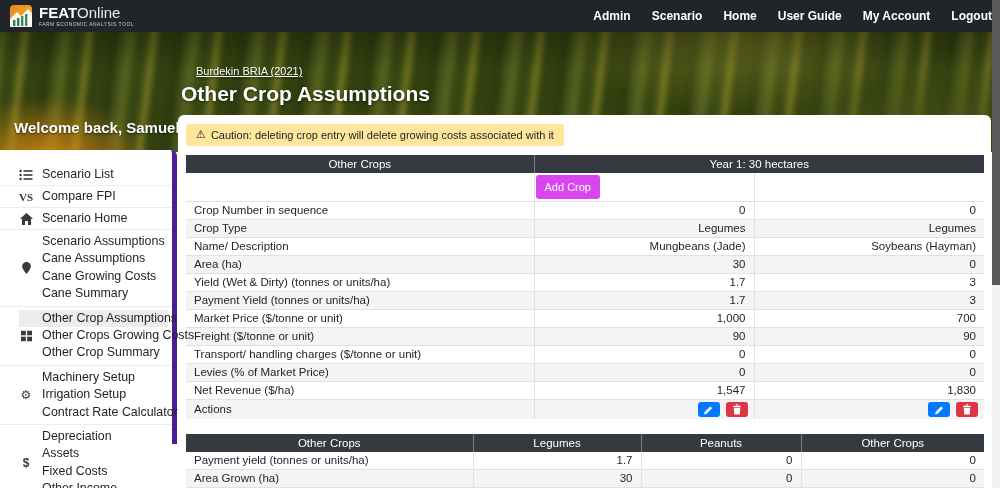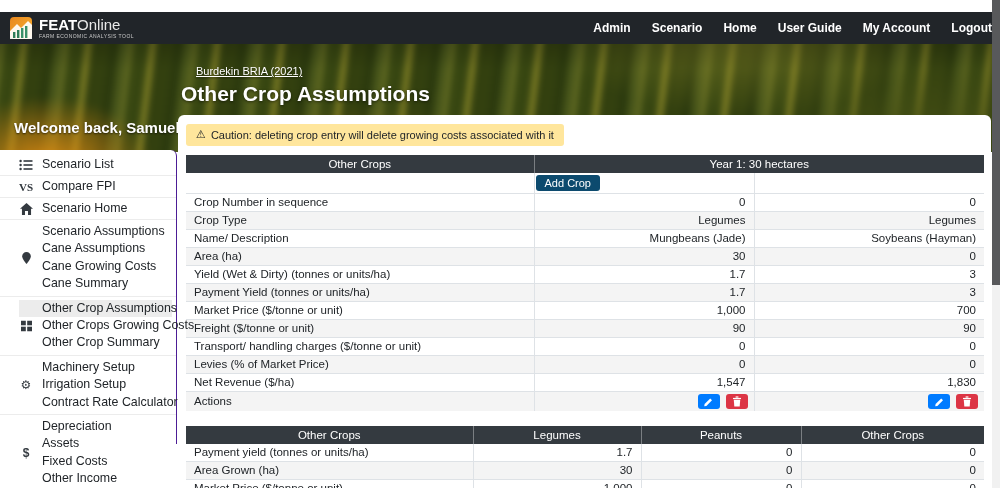--- a/index.html
+++ b/index.html
@@ -1,20 +1,20 @@
 <!DOCTYPE html>
 <html><head>
 <meta charset="utf-8">
 <style>
   * { box-sizing: border-box; margin: 0; padding: 0; }
   html,body { width:1000px; height:488px; overflow:hidden; }
   body { font-family:"Liberation Sans", sans-serif; position:relative; background:#fff; color:#212529; }
 
   
-  .topbar { position:absolute; top:12px; left:0; width:992px; height:32px; background:#212529;
+  .topbar { position:absolute; top:0; left:0; width:992px; height:32px; background:#212529;
             display:flex; align-items:center; justify-content:space-between; z-index:30; }
   .brand { display:flex; align-items:center; gap:7px; margin-left:10px; }
   .brand-text-top { font-size:15px; line-height:15px; color:#fff; white-space:nowrap; }
   .brand-bold { font-weight:700; }
   .brand-light { font-weight:300; color:#e9e9e9; }
   .brand-sub { font-size:5px; letter-spacing:.45px; color:#c9c9c9; margin-top:1px; white-space:nowrap; }
   .nav { display:flex; gap:21px; }
   .nav a { color:#fff; font-size:12px; font-weight:600; text-decoration:none; white-space:nowrap; }
 
   
@@ -32,21 +32,21 @@
 
   .breadcrumb { position:absolute; top:65px; left:196px; z-index:5; color:#fff; font-size:11px;
                 text-decoration:underline; text-shadow:0 1px 2px rgba(0,0,0,.55); }
   .page-title { position:absolute; top:82px; left:181px; z-index:5; color:#fff; font-size:21px;
                 font-weight:700; text-shadow:0 1px 3px rgba(0,0,0,.55); }
   .welcome   { position:absolute; top:119px; left:14px; z-index:5; color:#fff; font-size:15px;
                font-weight:600; text-shadow:0 1px 2px rgba(0,0,0,.6); }
 
   
   .sidebar { position:absolute; top:150px; left:0; width:177px; height:294px; background:#fff;
-             border-right:1px solid #4c1d95; border-top-right-radius:6px; z-index:10; padding-top:4px; }
+             border-right:5px solid #4c1d95; border-top-right-radius:6px; z-index:10; padding-top:14px; }
   .side-single { position:relative; height:22px; display:flex; align-items:center;
                  border-bottom:1px solid #ececec; }
   .side-group  { position:relative; padding:3px 0; border-bottom:1px solid #ececec; }
   .side-group.last { border-bottom:none; }
   .side-icon { position:absolute; left:17px; width:18px; display:flex; justify-content:center;
                align-items:center; color:#343a40; }
   .side-group .side-icon { top:50%; transform:translateY(-50%); }
   .vs-glyph { font-family:"Liberation Serif", serif; font-weight:700; font-size:11px;text-align:center; }
   .glyph { font-family:"DejaVu Sans", sans-serif; font-size:12px; line-height:12px; }
   .dollar-glyph { font-weight:700; font-size:12px; }
@@ -64,22 +64,22 @@
   thead th { background:#343a40; color:#fff; font-weight:400; font-size:11.5px; height:18px;
              text-align:center; padding:0 4px; border-left:1px solid rgba(255,255,255,.35); }
   thead th:first-child { border-left:none; }
   tbody td { border-top:1px solid #dee2e6; padding:2px 8px; height:17px; line-height:13px;
              overflow:hidden; white-space:nowrap; }
   tbody tr:first-child td { border-top:none; }
   td.val { text-align:right; border-left:1px solid #dee2e6; }
   #main-table tbody tr:nth-child(2n+3) { background:#f4f4f4; }
   #summary-table tbody tr:nth-child(even) { background:#f4f4f4; }
 
-  .btn-add { background:#0c4a6e; color:#fff; border:none; border-radius:3px; font-size:11px;
-             font-family:"Liberation Sans",sans-serif; padding:2px 9px; height:16px; line-height:12px;
+  .btn-add { background:#d946ef; color:#fff; border:none; border-radius:3px; font-size:11px;
+             font-family:"Liberation Sans",sans-serif; padding:2px 9px; height:24px; line-height:12px;
              cursor:pointer; display:inline-block; }
   .add-cell { padding:2px 1px; }
   .actions-cell { text-align:right; border-left:1px solid #dee2e6; padding:2px 6px; }
   .btn-sq { display:inline-flex; align-items:center; justify-content:center; width:22px; height:15px;
             border:none; border-radius:3px; margin-left:6px; cursor:pointer; vertical-align:middle; }
   .btn-edit { background:#007bff; }
   .btn-del  { background:#dc3545; }
 
   .table-gap { height:15px; }
 

